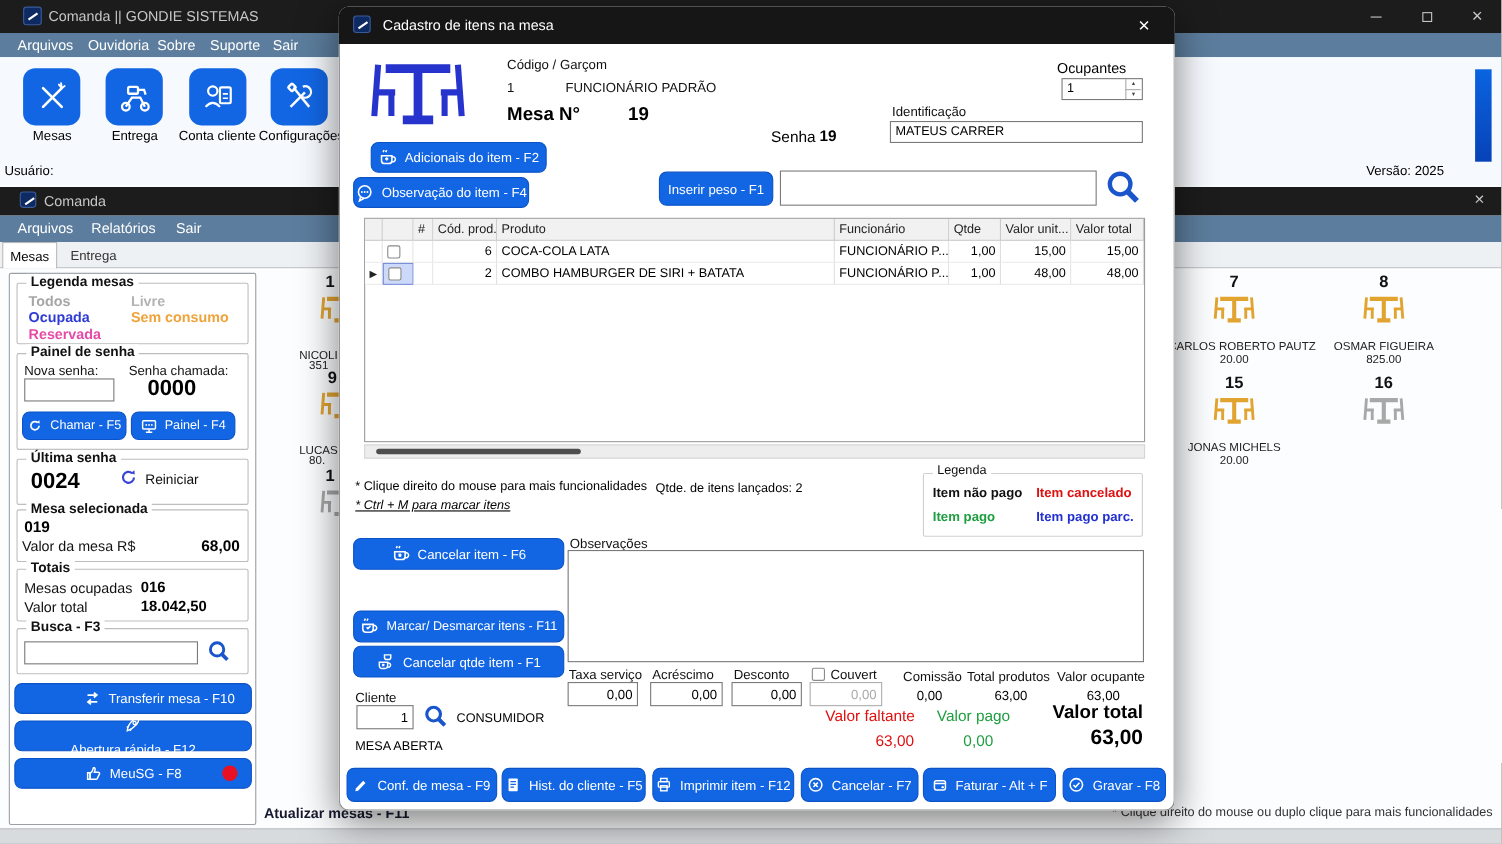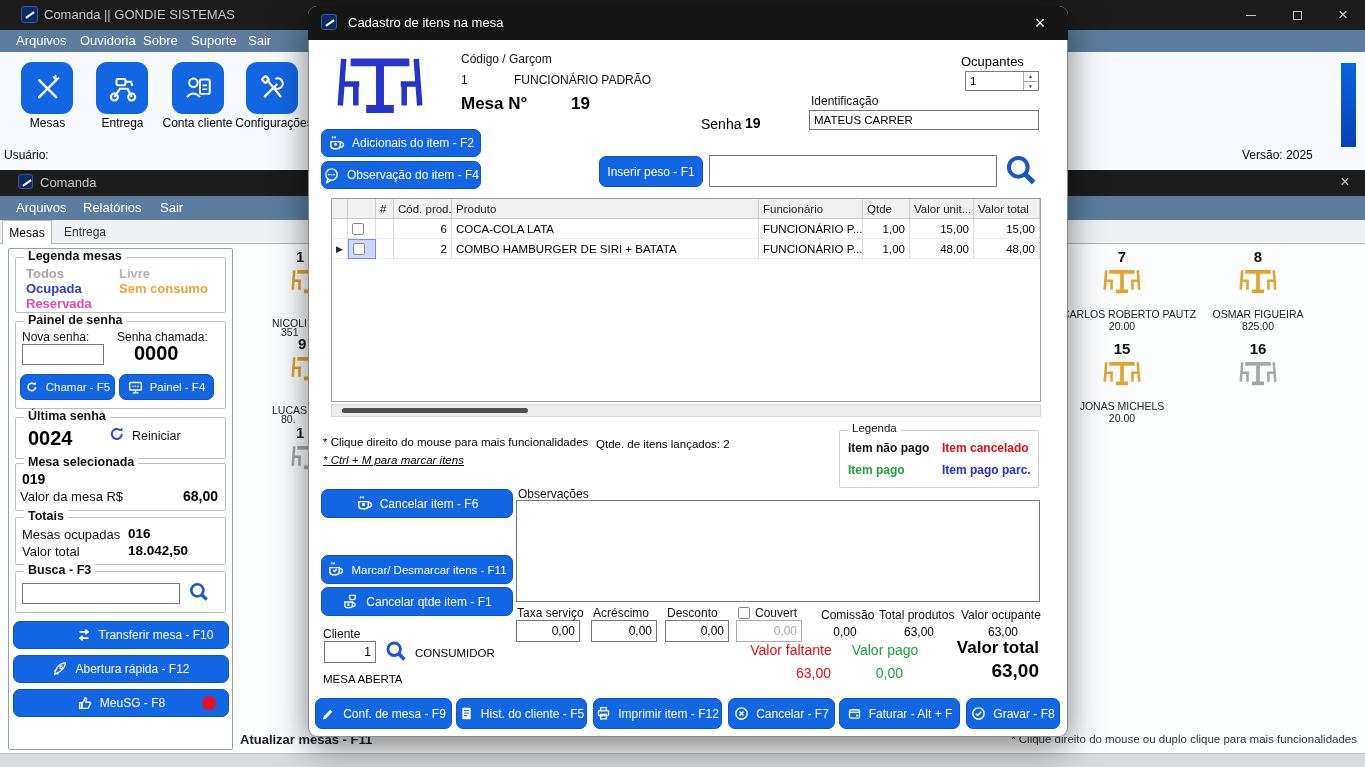--- a/index.html
+++ b/index.html
@@ -281,21 +281,21 @@
 
     <div class="btn a" style="left:4px;top:372px;width:216px;height:28px;padding-left:47px;">
       <svg width="16" height="16" viewBox="0 0 18 18">
           <g stroke="#fff" stroke-width="1.8" fill="none">
             <path d="M4 5.5 H13 M10.5 3 L13.5 5.5 L10.5 8"></path>
             <path d="M14 12.5 H5 M7.5 10 L4.5 12.5 L7.5 15"></path>
           </g>
         </svg>
       <span>Transferir mesa - F10</span>
     </div>
-    <div class="btn a" style="left:4px;top:406px;width:216px;height:28px;">
+    <div class="btn a" style="left:4px;top:406px;width:216px;height:28px;flex-direction:column;">
       <svg width="16" height="16" viewBox="0 0 18 18">
           <g stroke="#fff" stroke-width="1.4" fill="none">
             <path d="M3 15 C3.5 11 5 7.5 8.5 4.5 C10.5 2.8 13 2 15 2 C15 4 14.2 6.6 12.5 8.6 C9.5 12 6.5 13.7 3 15 Z"></path>
             <circle cx="10.5" cy="7" r="1.6"></circle>
             <path d="M4.5 10.5 L2.5 11.5 M7 13 L6 15.2"></path>
           </g>
         </svg>
       <span>Abertura rápida - F12</span>
     </div>
     <div class="btn a" style="left:4px;top:440px;width:216px;height:28px;">
@@ -337,21 +337,21 @@
       <div class="a" style="left:436px;top:75px;font-size:14px;font-weight:bold;">19</div>
       <div class="a" style="left:652px;top:14px;font-size:13px;">Ocupantes</div>
       <div class="a" style="left:656px;top:31px;width:74px;height:20px;border:1px solid #7a7a7a;background:#fff;">
         <span class="a" style="left:4px;top:3px;font-size:11.5px;">1</span>
         <span class="a" style="right:1px;top:0;width:14px;height:9px;border-left:1px solid #aaa;font-size:5px;text-align:center;line-height:9px;color:#444;">▲</span>
         <span class="a" style="right:1px;bottom:0;width:14px;height:9px;border-left:1px solid #aaa;border-top:1px solid #aaa;font-size:5px;text-align:center;line-height:9px;color:#444;">▼</span>
       </div>
       <div class="a lbl" style="left:502px;top:54px;">Identificação</div>
       <input class="a inp" style="left: 500px; top: 70px; width: 230px; height: 20px; font-size: 11.5px;" value="MATEUS CARRER">
 
-      <div class="btn a" style="left:12px;top:89px;width:160px;height:28px;">
+      <div class="btn a" style="left:28px;top:89px;width:160px;height:28px;">
         <svg width="17" height="17" viewBox="0 0 18 18">
             <g stroke="#fff" stroke-width="1.5" fill="none">
               <path d="M3 7 h10 v4.5 a3 3 0 0 1 -3 3 h-4 a3 3 0 0 1 -3 -3 Z"></path>
               <path d="M13 8.2 a2.4 2.4 0 1 1 0 4.4"></path>
               <path d="M4.5 3.5 l1 -2 M7 3.5 l1 -2"></path>
               <path d="M8 8.5 v3 M6.5 10 h3"></path>
             </g>
           </svg>
         <span>Adicionais do item - F2</span>
       </div>

